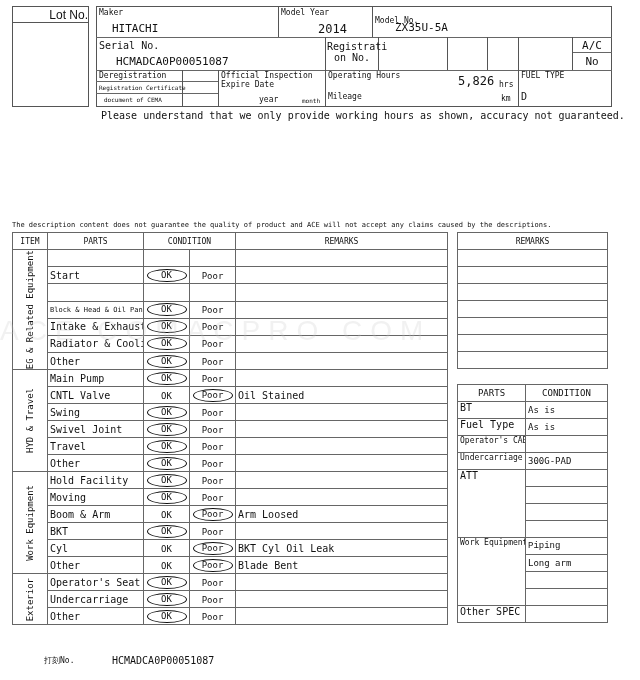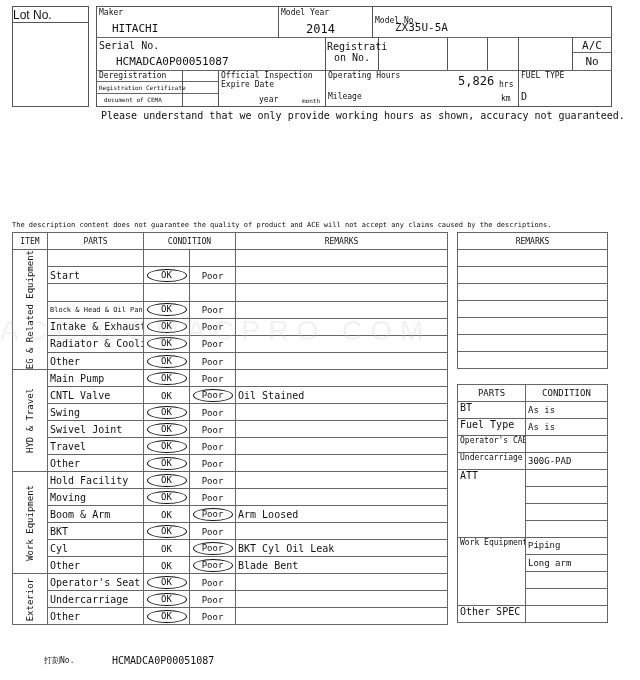--- a/index.html
+++ b/index.html
@@ -19,21 +19,21 @@
   .plain { display:inline-block; width:38px; text-align:center; font-size:9px; }
   .center { text-align:center; }
   .vert { writing-mode:vertical-rl; transform:rotate(180deg); font-size:9px; text-align:center; }
   .watermark { position:absolute; left:0; top:315px; width:640px; font-family:"Liberation Sans",sans-serif; font-size:28px; color:rgba(200,200,200,0.25); letter-spacing:8px; pointer-events:none; white-space:nowrap; }
 </style>
 </head>
 <body>
 
 <div class="abs b" style="left:12px;top:6px;width:77px;height:101px;">
   <div class="abs" style="left:0;top:0;width:75px;height:16px;border-bottom:1px solid #555;"></div>
-  <div class="t f12 sans" style="left:0;top:1px;width:75px;text-align:left;">Lot No.</div>
+  <div class="t f12 sans" style="left:0;top:1px;width:75px;text-align:right;">Lot No.</div>
 </div>
 
 <div class="abs b" style="left:96px;top:6px;width:516px;height:101px;"></div>
 
 <div class="hline" style="left:96px;top:37px;width:516px;"></div>
 <div class="hline" style="left:96px;top:70px;width:516px;"></div>
 <div class="hline" style="left:96px;top:81px;width:122px;"></div>
 <div class="hline" style="left:96px;top:93px;width:122px;"></div>
 <div class="hline" style="left:572px;top:52px;width:40px;"></div>
 
@@ -44,21 +44,21 @@
 <div class="vline" style="left:325px;top:37px;height:70px;"></div>
 <div class="vline" style="left:378px;top:37px;height:33px;"></div>
 <div class="vline" style="left:447px;top:37px;height:33px;"></div>
 <div class="vline" style="left:487px;top:37px;height:33px;"></div>
 <div class="vline" style="left:518px;top:37px;height:70px;"></div>
 <div class="vline" style="left:572px;top:37px;height:33px;"></div>
 
 <div class="t f8" style="left:99px;top:8px;">Maker</div>
 <div class="t f11" style="left:112px;top:22px;">HITACHI</div>
 <div class="t f8" style="left:281px;top:8px;">Model Year</div>
-<div class="t f12" style="left:306px;top:22px;text-align:right;">2014</div>
+<div class="t f12" style="left:318px;top:22px;text-align:right;">2014</div>
 <div class="t f8" style="left:375px;top:16px;">Model No.</div>
 <div class="t f11" style="left:395px;top:21px;">ZX35U-5A</div>
 
 <div class="t f9" style="left:99px;top:40px;">Serial No.</div>
 <div class="t f11" style="left:116px;top:55px;">HCMADCA0P00051087</div>
 <div class="t f9" style="left:327px;top:41px;width:50px;white-space:normal;text-align:center;line-height:11px;">Registrati on No.</div>
 <div class="t f11" style="left:572px;top:39px;width:40px;text-align:center;">A/C</div>
 <div class="t f11" style="left:572px;top:55px;width:40px;text-align:center;">No</div>
 
 <div class="t f8" style="left:99px;top:71px;">Deregistration</div>

